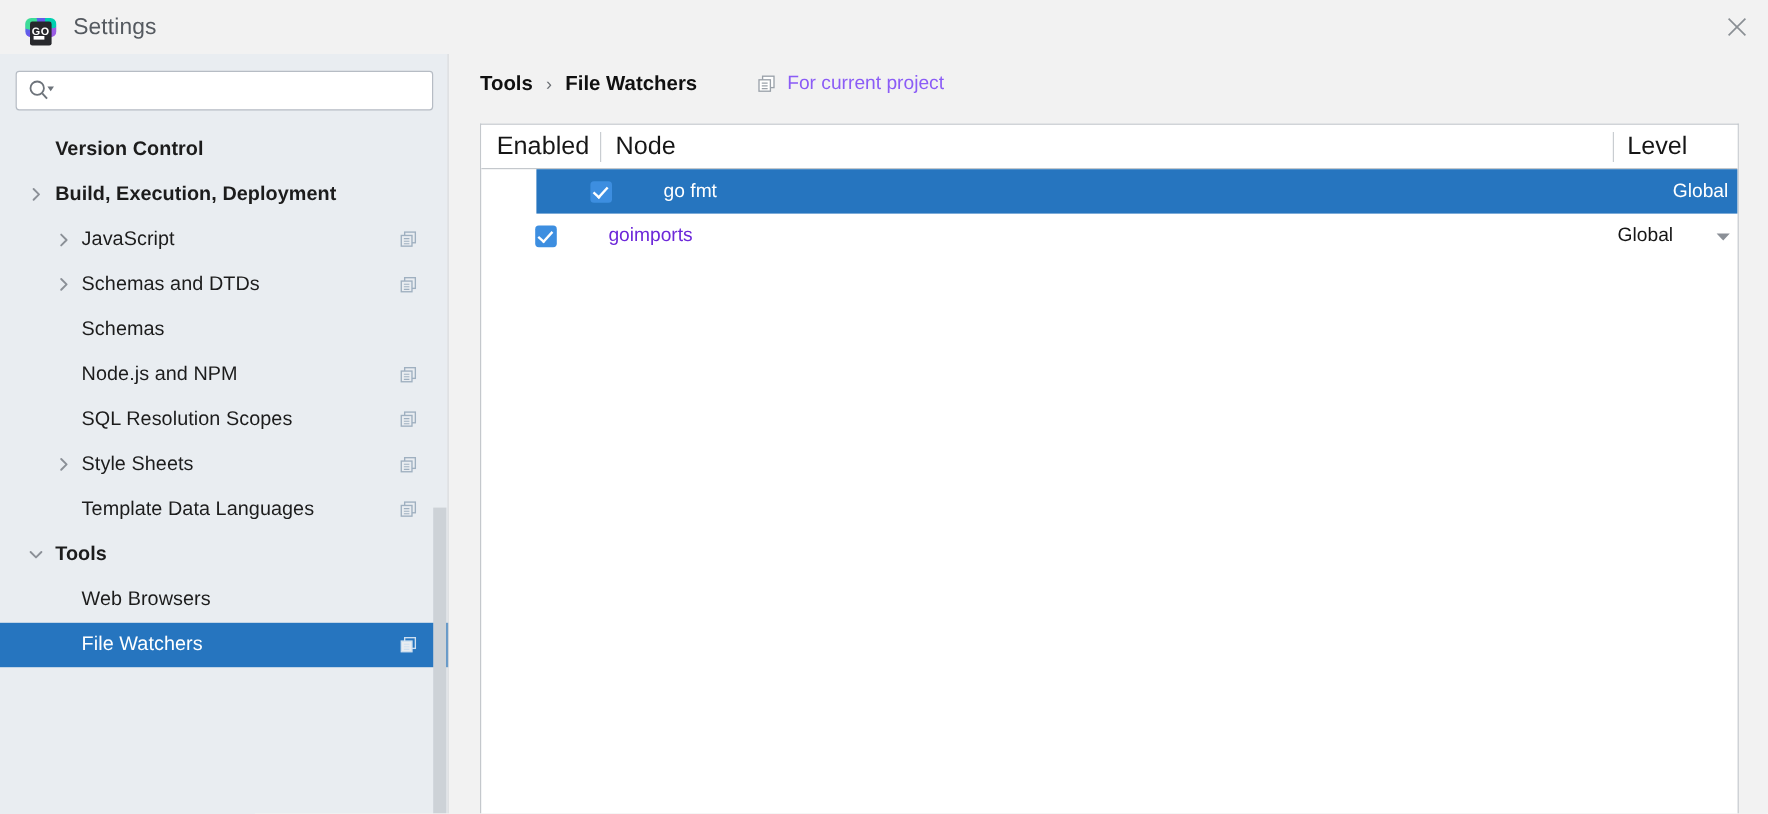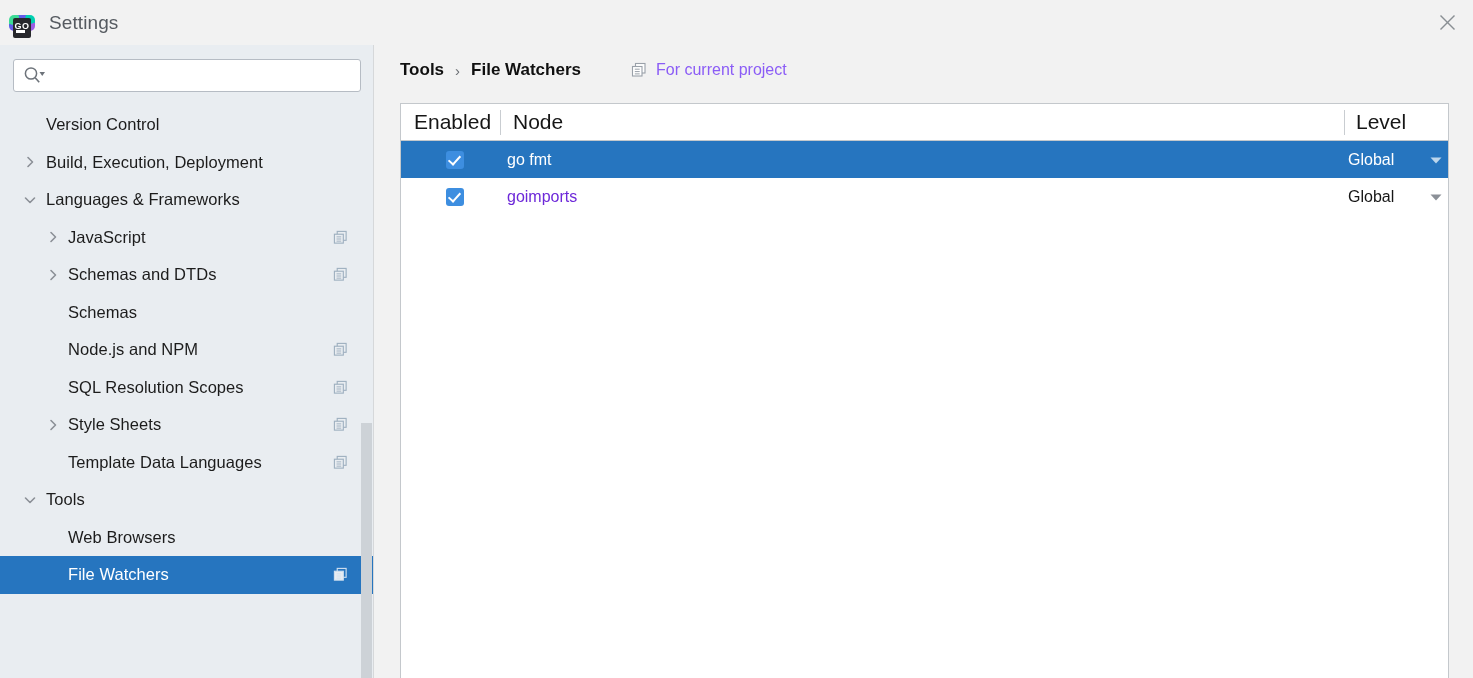--- a/index.html
+++ b/index.html
@@ -20,21 +20,21 @@
   }
 
   
   #titlebar {
     position: absolute; left: 0; top: 0;
     width: 1473px; height: 45px;
     background: #f2f2f2;
     display: flex; align-items: center;
   }
   #app-logo {
-    margin-left: 9px;
+    margin-left: 21px;
     width: 26px; height: 16px;
     position: relative;
     flex: 0 0 auto;
   }
   #app-logo .lg-bg {
     position: absolute; inset: 0;
     border-radius: 5px;
     background:
       radial-gradient(circle at 14% 20%, #3ddc97 0 24%, transparent 26%),
       radial-gradient(circle at 86% 16%, #00d0b0 0 22%, transparent 24%),
@@ -113,21 +113,21 @@
   .tree-row.selected .t-label { color: #ffffff; }
   .tree-row .arrow {
     position: absolute;
     width: 16px; height: 16px;
   }
   .t-label {
     font-size: 16.5px;
     color: #1c1c1c;
     letter-spacing: .05px;
   }
-  .t-label.bold { font-weight: normal; }
+  .t-label.bold { font-weight: bold; }
   .copy-icon {
     position: absolute; right: 26px;
     width: 15px; height: 15px;
   }
   
   .lvl0 .t-label { margin-left: 46px; }
   .lvl0 .arrow   { left: 22px; }
   .lvl1 .t-label { margin-left: 68px; }
   .lvl1 .arrow   { left: 45px; }
 
@@ -205,21 +205,21 @@
   #th-name    { left: 112px; }
   #th-level   { left: 955px; }
   #div-1 { left: 99px; }
   #div-2 { left: 943px; }
 
   .trow {
     position: relative;
     height: 37px;
     display: flex; align-items: center;
   }
-  .trow.selected { background: #2675bf; }
+  .trow.selected { background: #2675bf; margin-left: 46px; }
   .trow.selected .cell-name,
   .trow.selected .cell-level { color: #ffffff; }
   .cell-check {
     position: absolute; left: 45px;
     width: 18px; height: 18px;
   }
   .cb {
     width: 18px; height: 18px;
     background: #3d8ee0;
     border-radius: 3px;
@@ -282,26 +282,20 @@
 
     <div id="tree">
         <div class="tree-row lvl0">
           <span class="t-label bold">Version Control</span>
         </div>
         <div class="tree-row lvl0">
           <svg viewBox="0 0 16 16" class="arrow">
             <path d="M6 3.5 L10.5 8 L6 12.5" fill="none" stroke="#8b9097" stroke-width="1.6" stroke-linecap="round" stroke-linejoin="round"></path>
           </svg>
           <span class="t-label bold">Build, Execution, Deployment</span>
-        </div>
-        <div class="tree-row lvl0">
-          <svg viewBox="0 0 16 16" class="arrow">
-            <path d="M3.5 6 L8 10.5 L12.5 6" fill="none" stroke="#8b9097" stroke-width="1.6" stroke-linecap="round" stroke-linejoin="round"></path>
-          </svg>
-          <span class="t-label bold">Languages &amp; Frameworks</span>
         </div>
         <div class="tree-row lvl1">
           <svg viewBox="0 0 16 16" class="arrow">
             <path d="M6 3.5 L10.5 8 L6 12.5" fill="none" stroke="#8b9097" stroke-width="1.6" stroke-linecap="round" stroke-linejoin="round"></path>
           </svg>
           <span class="t-label">JavaScript</span>
           <svg viewBox="0 0 16 16" class="copy-icon">
             <rect x="4.5" y="1.5" width="9.5" height="9.5" fill="none" stroke="#9fb0c0" stroke-width="1.2"></rect>
             <rect x="1.5" y="4.5" width="9.5" height="9.5" fill="#e9edf1" stroke="#9fb0c0" stroke-width="1.2"></rect>
             <line x1="3.8" y1="7.3" x2="8.7" y2="7.3" stroke="#9fb0c0" stroke-width="1"></line>

